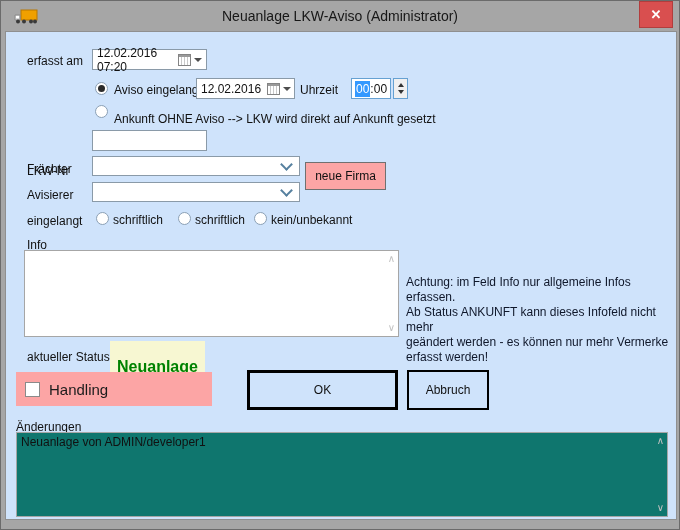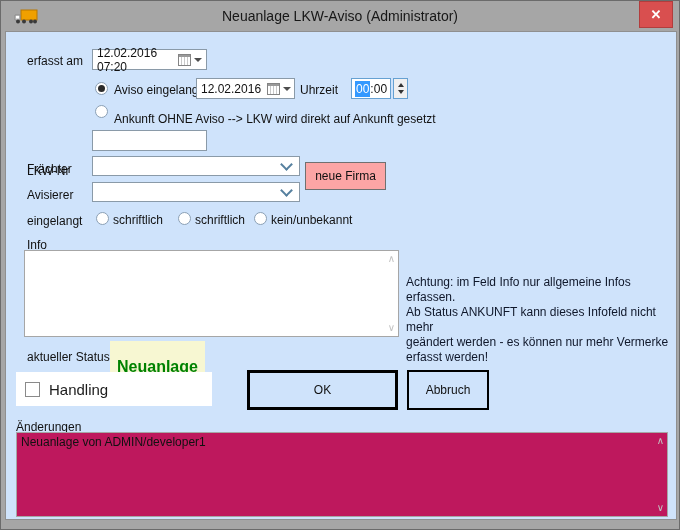--- a/index.html
+++ b/index.html
@@ -66,29 +66,29 @@
     width:100%;height:100%;border:none;outline:none;resize:none;background:transparent;
     font-family:"Liberation Sans",sans-serif;font-size:12px;padding:2px 4px;box-sizing:border-box;color:#111;
   }
   .sb-up,.sb-dn{position:absolute;right:3px;font-size:10px;color:#c2c2c2;line-height:10px;}
   .sb-up{top:3px;} .sb-dn{bottom:3px;}
   .warning{position:absolute;font-size:12px;line-height:15px;color:#0f172a;}
   
   .status-badge{position:absolute;background:#f7f7d2;color:#008200;font-size:16px;font-weight:bold;
     padding:17px 7px;}
   
-  .handling-panel{position:absolute;background:#ffffff;display:flex;align-items:center;box-sizing:border-box;padding-left:9px;}
+  .handling-panel{position:absolute;background:#fca5a5;display:flex;align-items:center;box-sizing:border-box;padding-left:9px;}
   .checkbox{width:15px;height:15px;background:#fff;border:1px solid #8a8a8a;box-sizing:border-box;flex:none;}
   .handling-label{font-size:15px;margin-left:9px;color:#1c1c1c;}
   
   .btn-ok{position:absolute;border:3px solid #000;background:#cfe3fb;font-size:12px;
     display:flex;align-items:center;justify-content:center;box-sizing:border-box;cursor:pointer;color:#111;}
   .btn-cancel{position:absolute;border:2px solid #000;background:#cfe3fb;font-size:12px;
     display:flex;align-items:center;justify-content:center;box-sizing:border-box;cursor:pointer;color:#111;}
-  .ta-yellow{background:#be185d;}
+  .ta-yellow{background:#0f766e;}
 </style>
 </head>
 <body>
 
 <div class="window">
 
   <div class="titlebar">
     <svg class="truck-icon" viewBox="0 0 26 19">
       <rect x="8" y="3" width="16" height="10" fill="#f0a000" stroke="#b87700" stroke-width="1"></rect>
       <path d="M2 8 L7 8 L7 13 L2 13 Z" fill="#d9d9d9" stroke="#8a8a8a" stroke-width="1"></path>

